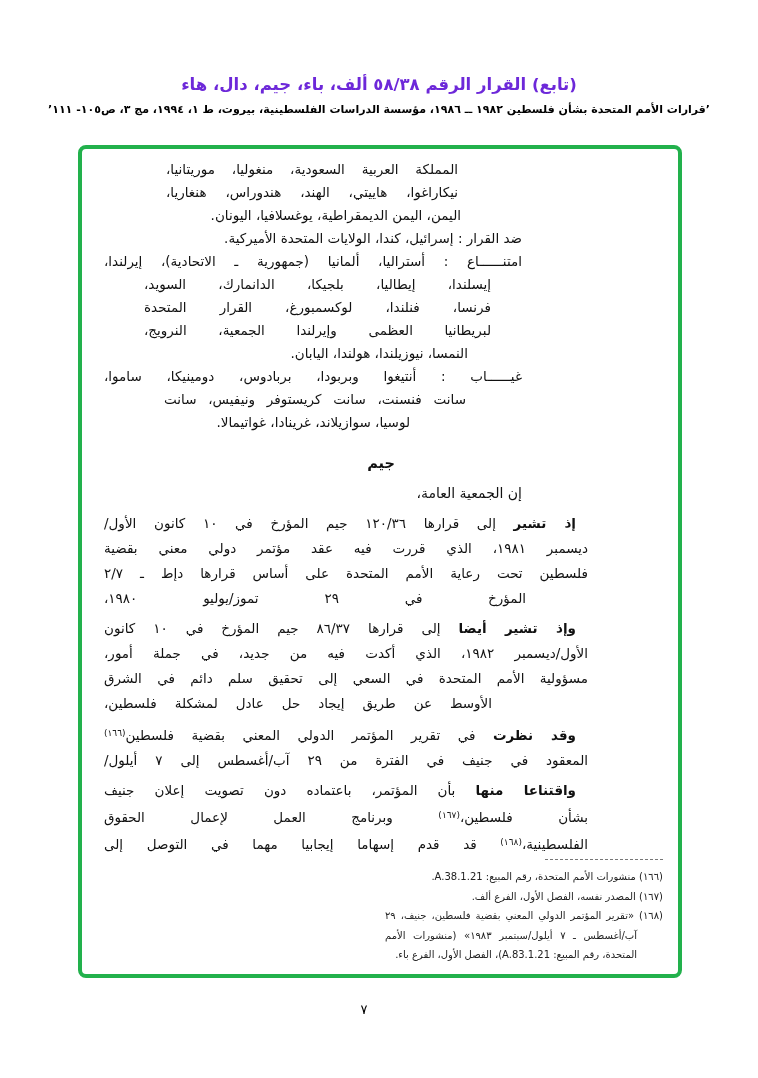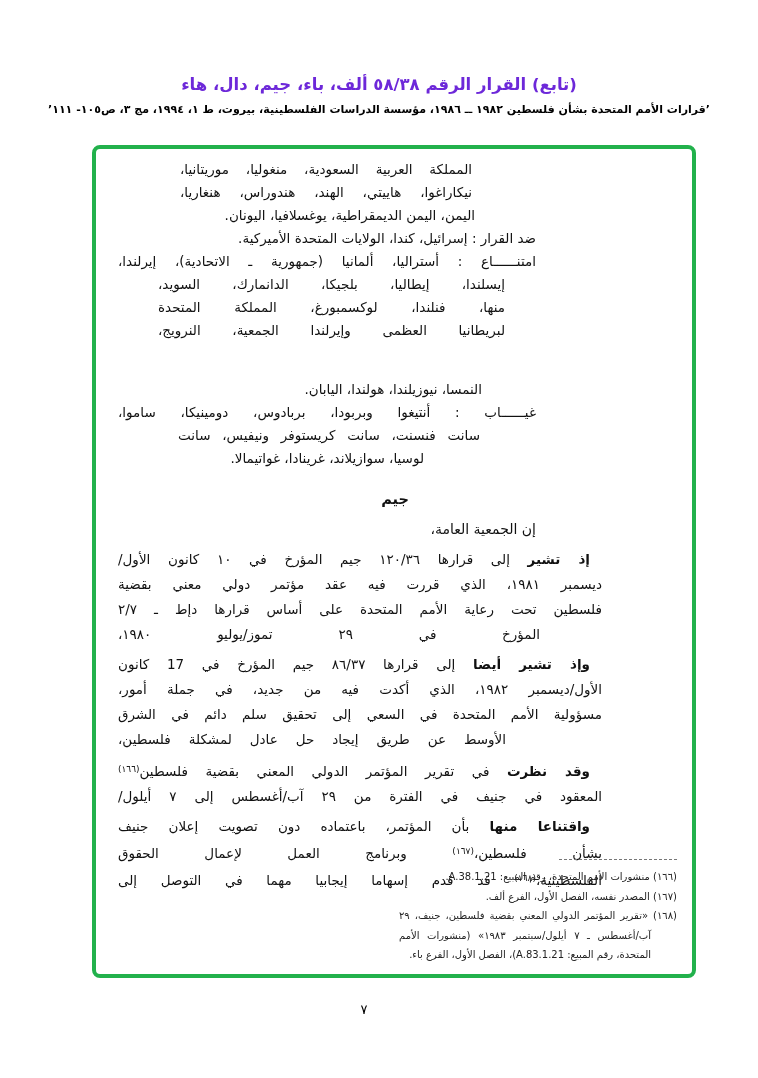--- a/index.html
+++ b/index.html
@@ -4,35 +4,35 @@
 <style>
   html,body{margin:0;padding:0;}
   body{
     width:758px;height:1078px;position:relative;background:#ffffff;
     font-family:"DejaVu Sans", sans-serif;color:#111;
   }
   .hdr-title{position:absolute;top:74px;left:0;right:0;text-align:center;
     direction:rtl;font-size:16.5px;font-weight:bold;line-height:22px;color:#6d28d9;}
   .hdr-sub{position:absolute;top:102px;left:0;right:0;text-align:center;
     direction:rtl;font-size:11px;font-weight:bold;line-height:15px;color:#000;}
-  .doc-box{position:absolute;left:92px;top:145px;width:596px;height:825px;
+  .doc-box{position:absolute;left:78px;top:145px;width:596px;height:825px;
     border:4px solid #22b14c;border-radius:8px;background:#fff;}
   .main-text{position:absolute;top:9px;left:22px;right:90px;direction:rtl;}
   .line{white-space:nowrap;}
   .v{font-size:13.5px;line-height:23px;}
   .p{font-size:13.5px;line-height:25px;}
   .al-just{text-align:justify;text-align-last:justify;}
   .al-right{text-align:right;text-align-last:right;}
   .al-left{text-align:left;text-align-last:left;}
   .al-center{text-align:center;text-align-last:center;}
   .list{padding-right:130px;padding-left:62px;}
   .list-last{padding-right:127px;}
   .label{padding-right:66px;}
   .cont{padding-right:97px;padding-left:40px;}
-  .cont-last{padding-right:120px;margin-top:36px;}
+  .cont-last{padding-right:120px;}
   .cont2{padding-right:122px;padding-left:60px;}
   .cont2-last{padding-right:178px;}
   .heading{font-size:14.5px;font-weight:bold;line-height:26px;margin-top:16px;padding-left:70px;}
   .opener{font-size:14px;font-weight:normal;line-height:26px;margin-top:4px;padding-right:66px;}
   .p-first{padding-right:12px;}
   .spread1{padding-right:62px;}
   .spread2{padding-right:96px;}
   .left-ind{padding-left:95px;}
   .gap{margin-top:5px;}
   .b{font-weight:bold;}
@@ -51,33 +51,33 @@
 <div class="hdr-sub">’قرارات الأمم المتحدة بشأن فلسطين ١٩٨٢ ــ ١٩٨٦، مؤسسة الدراسات الفلسطينية، بيروت، ط ١، ١٩٩٤، مج ٣، ص١٠٥- ١١١’</div>
 
 <div class="doc-box">
   <div class="main-text">
       <div class="line v list al-just"><span>المملكة العربية السعودية، منغوليا، موريتانيا،</span></div>
       <div class="line v list al-just"><span>نيكاراغوا، هاييتي، الهند، هندوراس، هنغاريا،</span></div>
       <div class="line v list-last al-right"><span>اليمن، اليمن الديمقراطية، يوغسلافيا، اليونان.</span></div>
       <div class="line v label al-right"><span>ضد القرار : إسرائيل، كندا، الولايات المتحدة الأميركية.</span></div>
       <div class="line v label al-just"><span>امتنــــــاع : أستراليا، ألمانيا (جمهورية ـ الاتحادية)، إيرلندا،</span></div>
       <div class="line v cont al-just"><span>إيسلندا، إيطاليا، بلجيكا، الدانمارك، السويد،</span></div>
-      <div class="line v cont al-just"><span>منها، فنلندا، لوكسمبورغ، المملكة المتحدة</span></div>
+      <div class="line v cont al-just"><span>فرنسا، فنلندا، لوكسمبورغ، القرار المتحدة</span></div>
       <div class="line v cont al-just"><span>لبريطانيا العظمى وإيرلندا الجمعية، النرويج،</span></div>
       <div class="line v cont-last al-right"><span>النمسا، نيوزيلندا، هولندا، اليابان.</span></div>
       <div class="line v label al-just"><span>غيــــــاب : أنتيغوا وبربودا، بربادوس، دومينيكا، ساموا،</span></div>
       <div class="line v cont2 al-just"><span>سانت فنسنت، سانت كريستوفر ونيفيس، سانت</span></div>
       <div class="line v cont2-last al-right"><span>لوسيا، سوازيلاند، غرينادا، غواتيمالا.</span></div>
       <div class="line heading al-center"><span>جيم</span></div>
       <div class="line opener al-right"><span>إن الجمعية العامة،</span></div>
       <div class="line p p-first al-just gap"><span class="b">إذ تشير</span><span> إلى قرارها ١٢٠/٣٦ جيم المؤرخ في ١٠ كانون الأول/</span></div>
       <div class="line p al-just"><span>ديسمبر ١٩٨١، الذي قررت فيه عقد مؤتمر دولي معني بقضية</span></div>
       <div class="line p al-just"><span>فلسطين تحت رعاية الأمم المتحدة على أساس قرارها دإط ـ ٢/٧</span></div>
       <div class="line p spread1 al-just"><span>المؤرخ في ٢٩ تموز/يوليو ١٩٨٠،</span></div>
-      <div class="line p p-first al-just gap"><span class="b">وإذ تشير أيضا</span><span> إلى قرارها ٨٦/٣٧ جيم المؤرخ في 17 كانون</span></div>
+      <div class="line p p-first al-just gap"><span class="b">وإذ تشير أيضا</span><span> إلى قرارها ٨٦/٣٧ جيم المؤرخ في ١٠ كانون</span></div>
       <div class="line p al-just"><span>الأول/ديسمبر ١٩٨٢، الذي أكدت فيه من جديد، في جملة أمور،</span></div>
       <div class="line p al-just"><span>مسؤولية الأمم المتحدة في السعي إلى تحقيق سلم دائم في الشرق</span></div>
       <div class="line p spread2 al-just"><span>الأوسط عن طريق إيجاد حل عادل لمشكلة فلسطين،</span></div>
       <div class="line p p-first al-just gap"><span class="b">وقد نظرت</span><span> في تقرير المؤتمر الدولي المعني بقضية فلسطين</span><span class="sup">(١٦٦)</span></div>
       <div class="line p al-just"><span>المعقود في جنيف في الفترة من ٢٩ آب/أغسطس إلى ٧ أيلول/</span></div>
       <div class="line p p-first al-just gap"><span class="b">واقتناعا منها</span><span> بأن المؤتمر، باعتماده دون تصويت إعلان جنيف</span></div>
       <div class="line p al-just"><span>بشأن فلسطين،</span><span class="sup">(١٦٧)</span><span> وبرنامج العمل لإعمال الحقوق</span></div>
       <div class="line p al-just"><span>الفلسطينية،</span><span class="sup">(١٦٨)</span><span> قد قدم إسهاما إيجابيا مهما في التوصل إلى</span></div>
     </div>
   <div class="footnotes">

